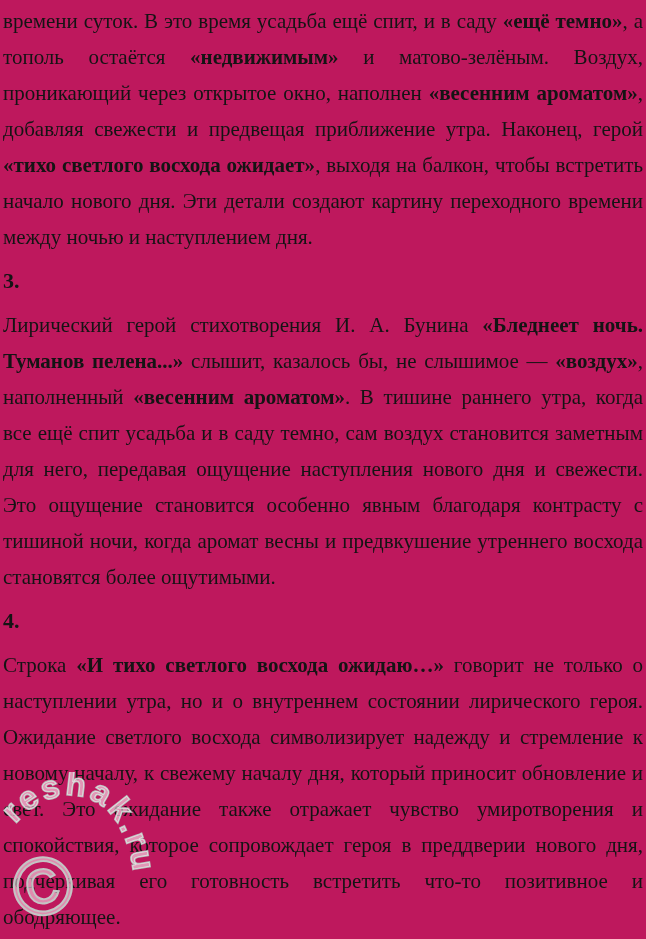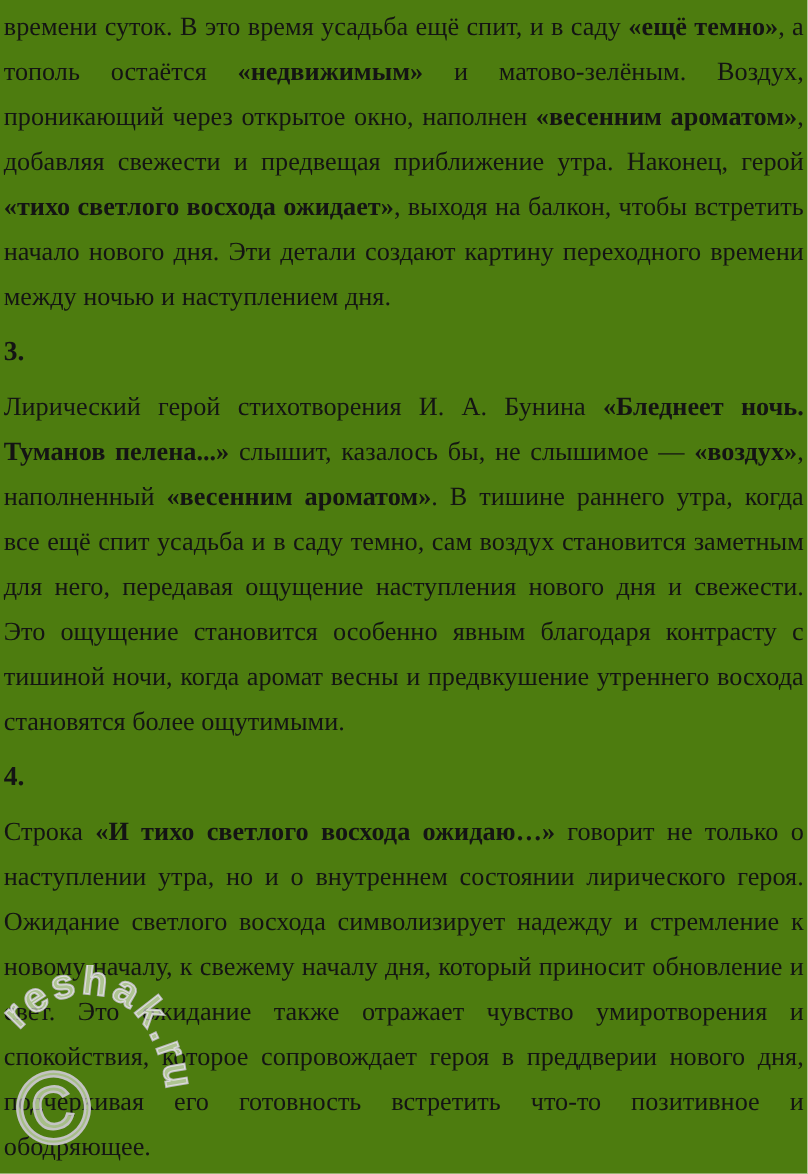--- a/index.html
+++ b/index.html
@@ -4,21 +4,21 @@
 <style>
   html, body {
     margin: 0;
     padding: 0;
     background: #ffffff;
   }
   .page {
     position: relative;
     width: 646px;
     height: 939px;
-    background: #4d7c0f;
+    background: #be185d;
     overflow: hidden;
     font-family: "Liberation Serif", serif;
   }
   .content {
     padding: 3px 3px 0 3px;
     color: #141414;
     font-size: 21px;
     line-height: 36px;
     text-align: justify;
     text-justify: inter-word;

